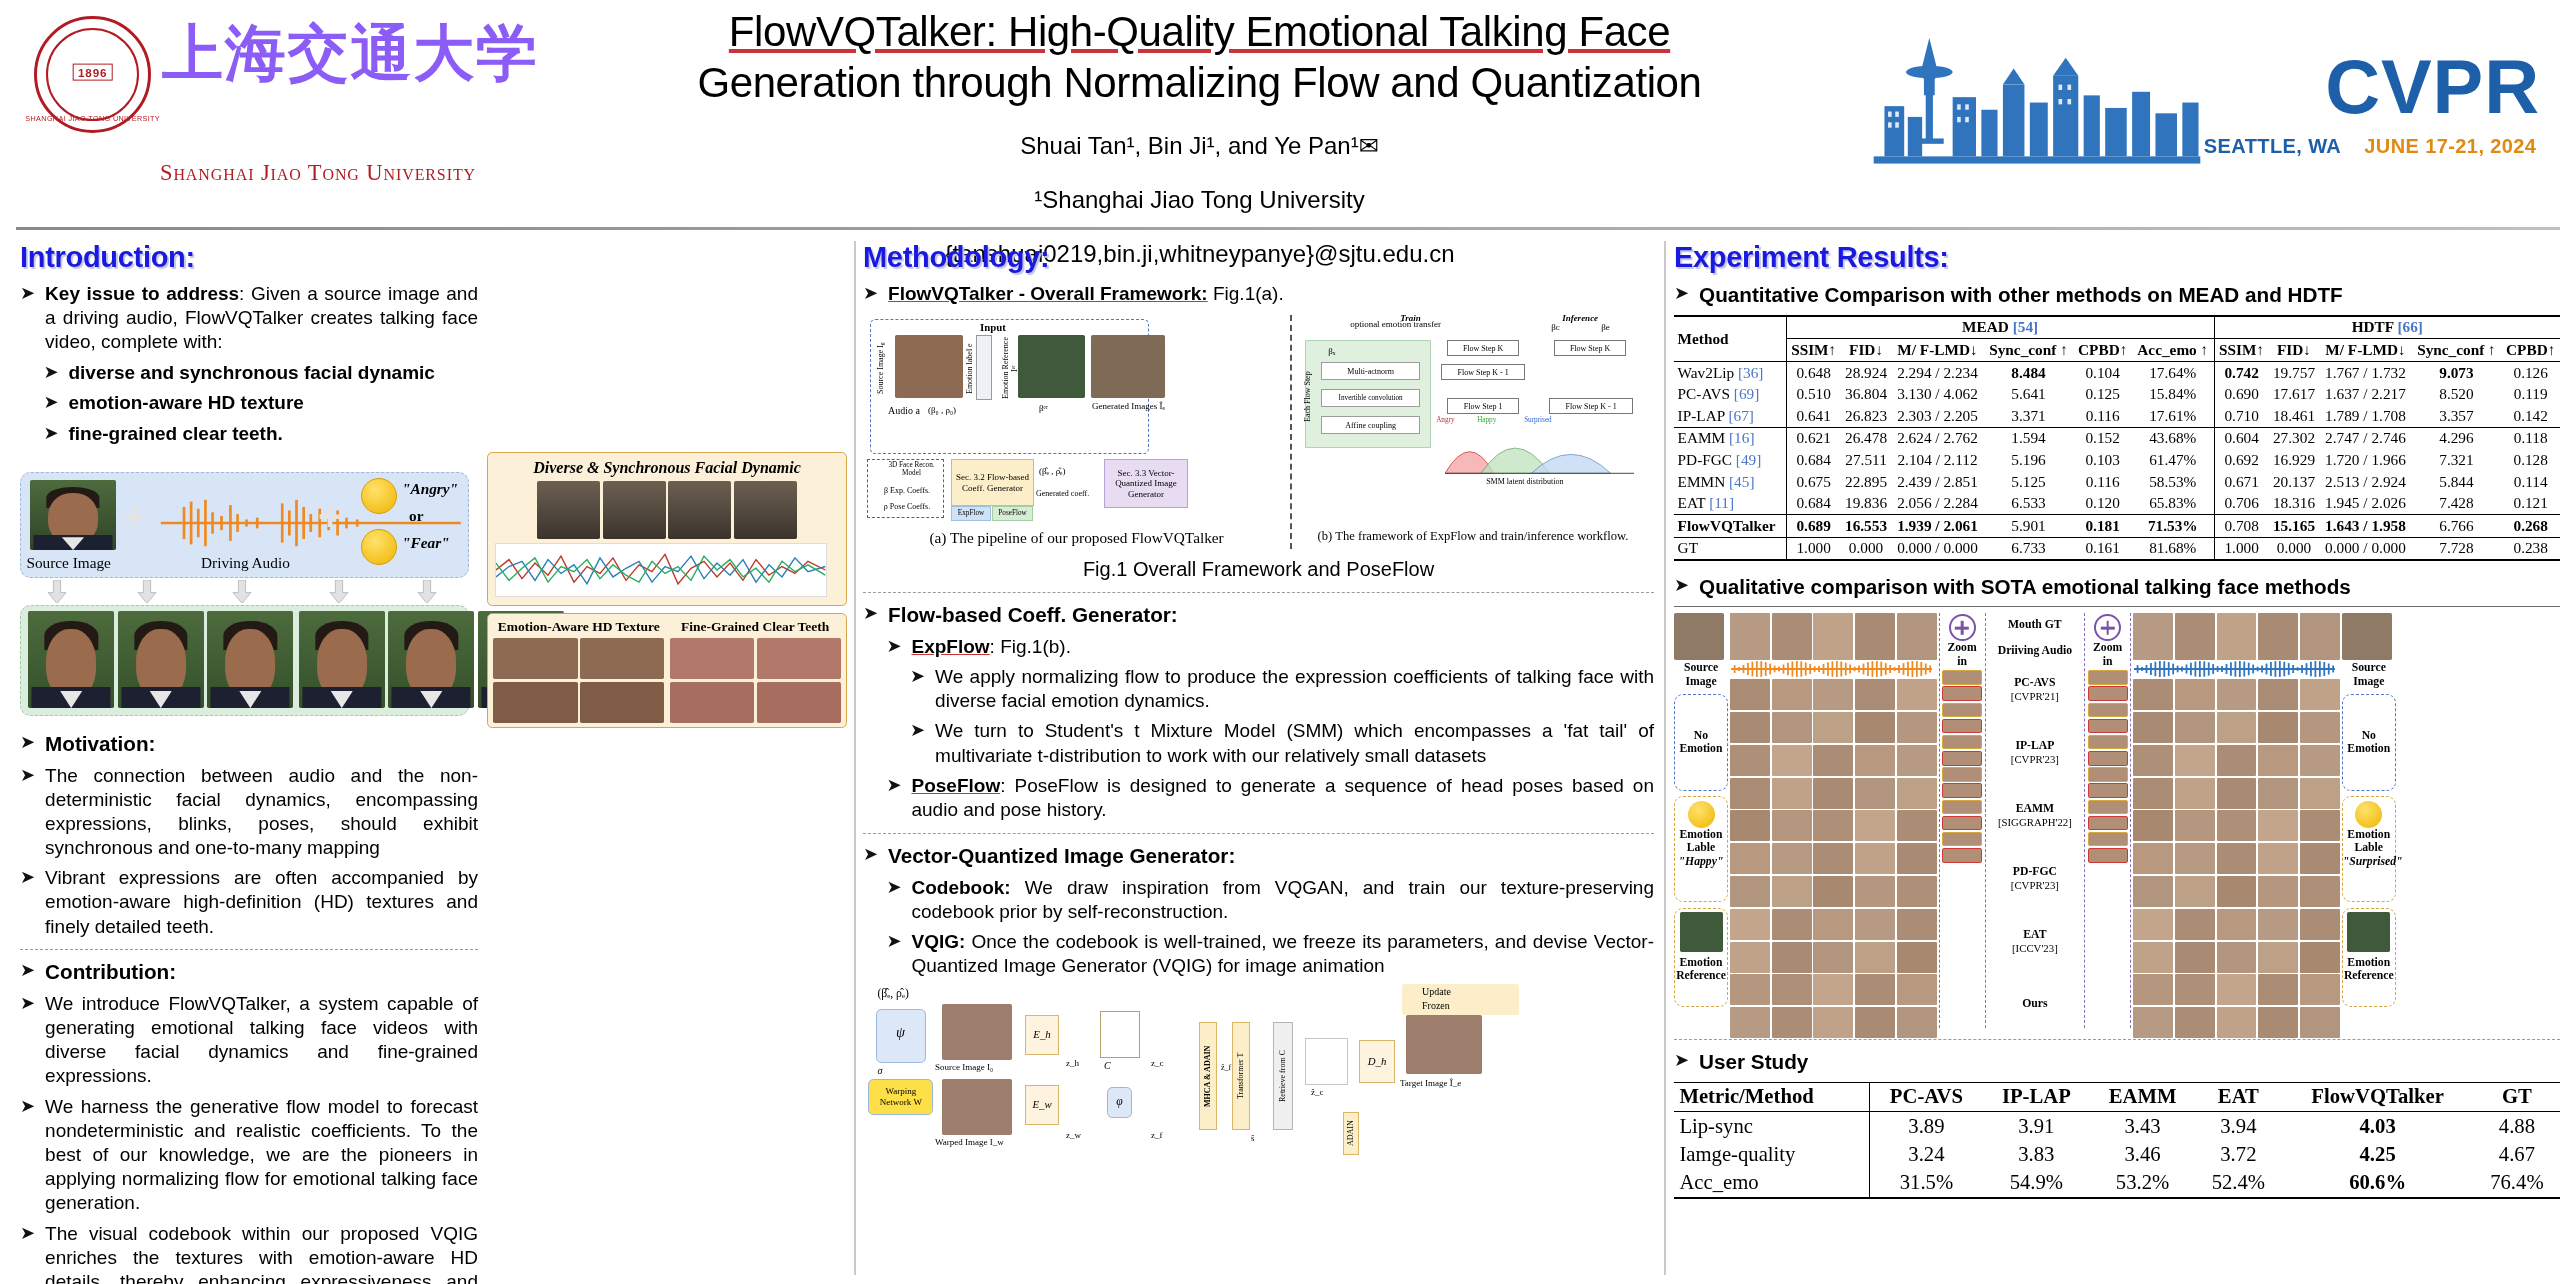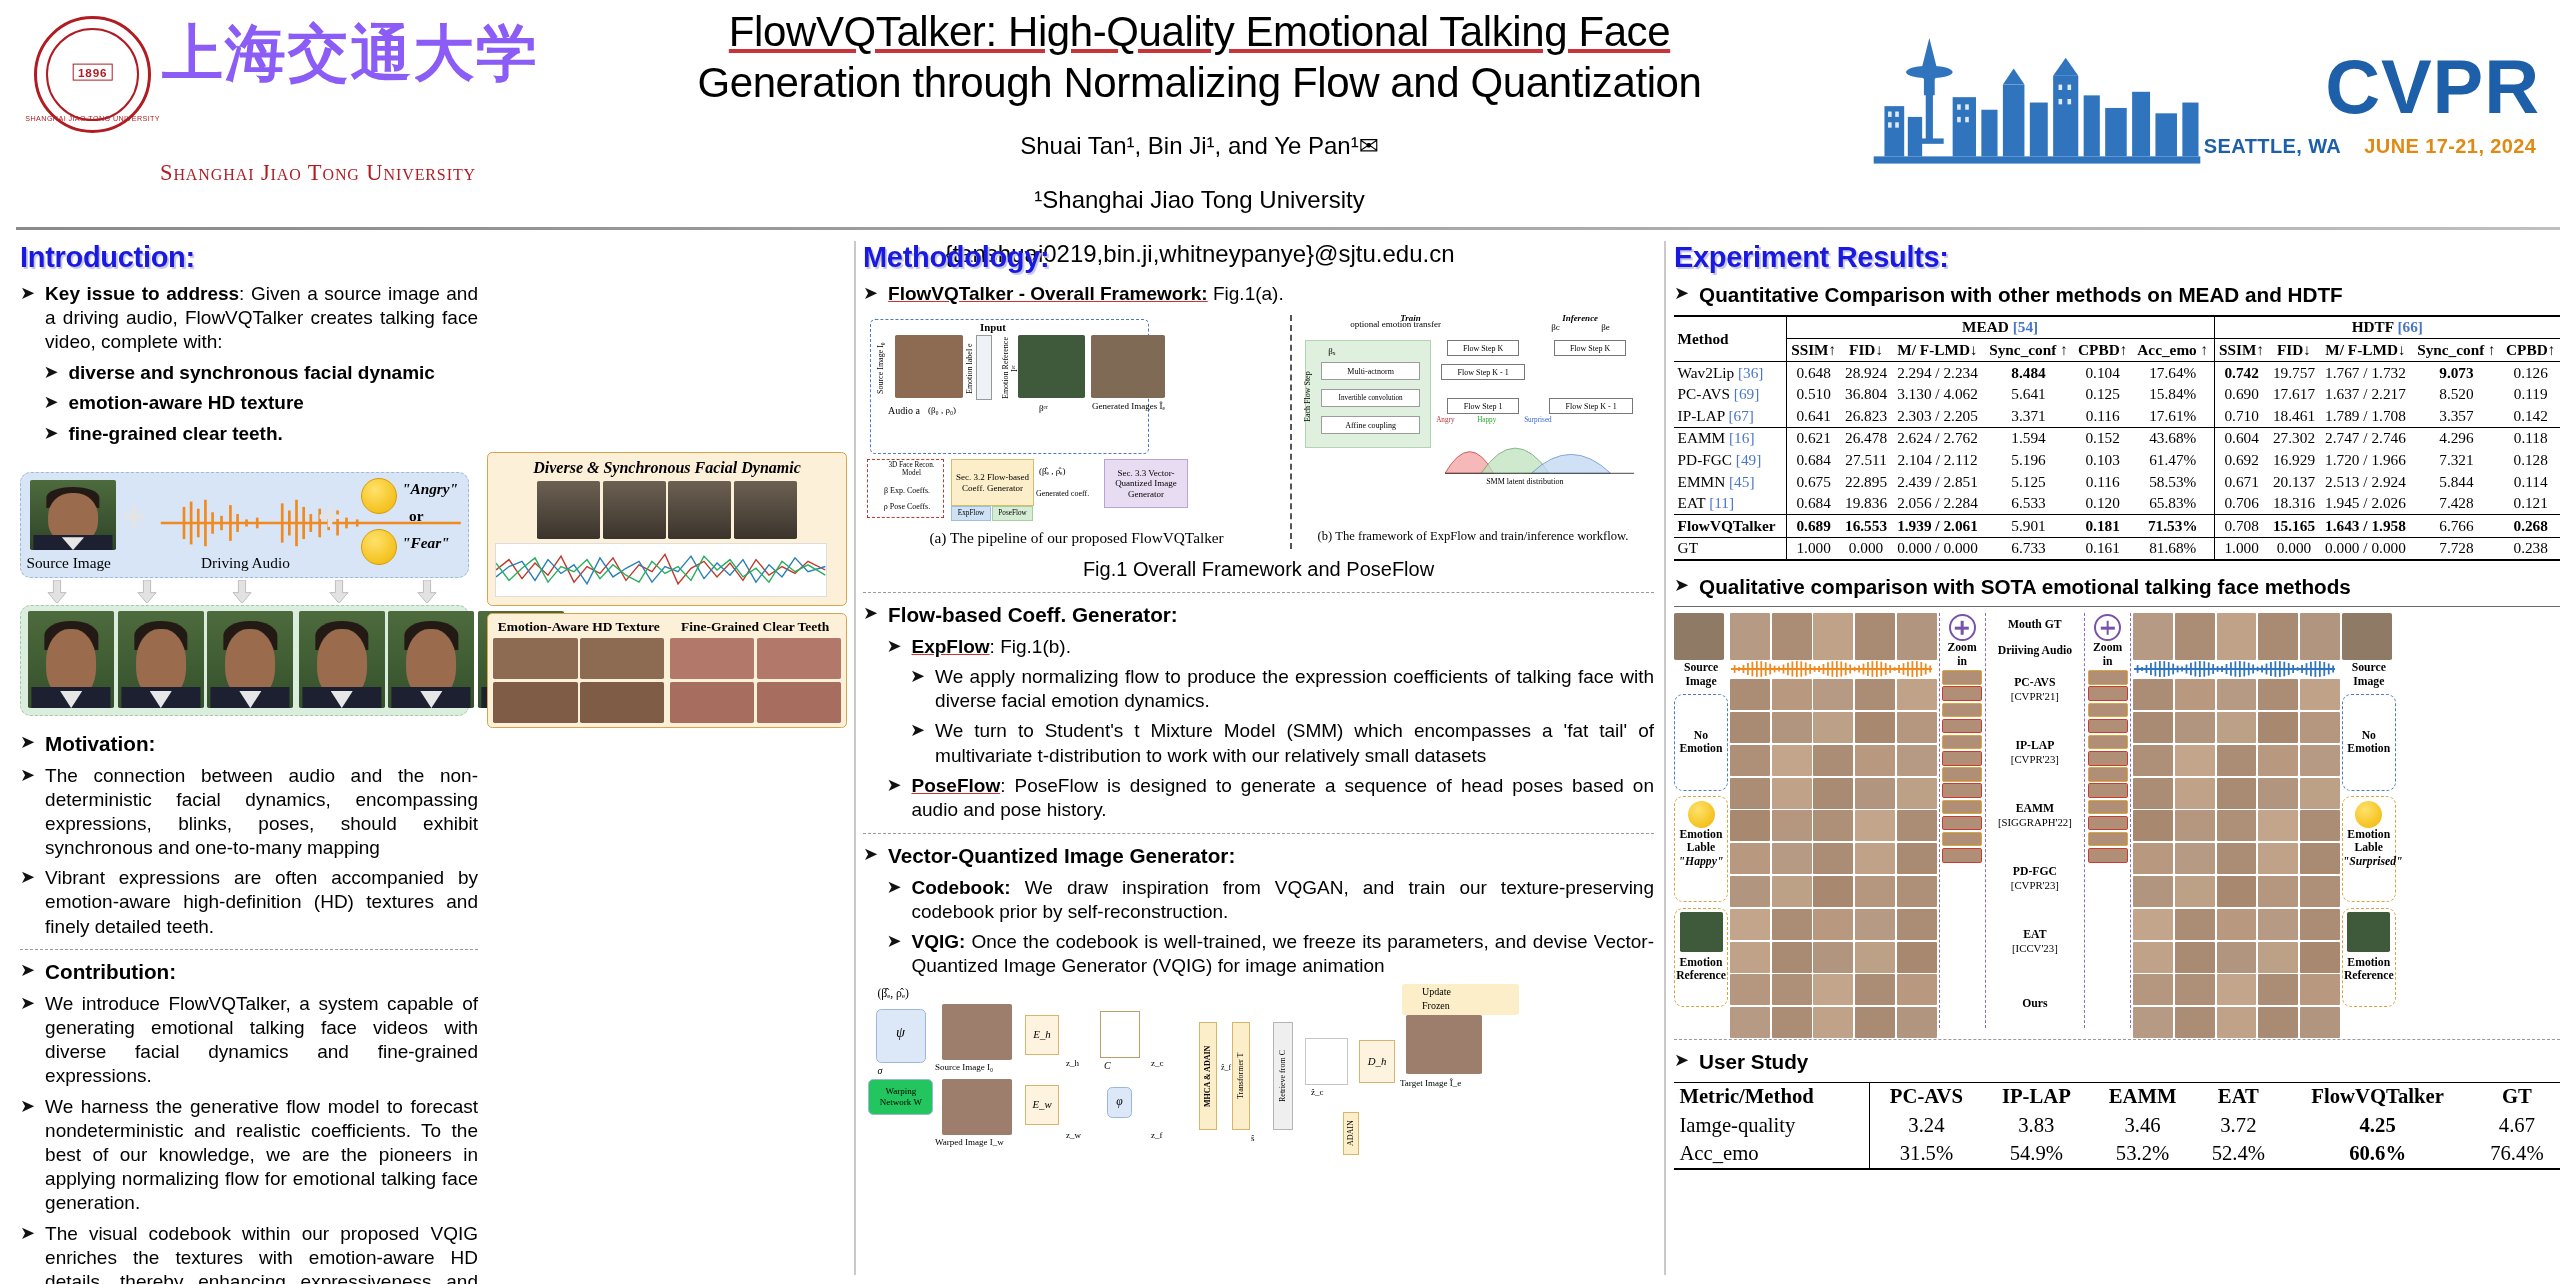--- a/index.html
+++ b/index.html
@@ -578,21 +578,21 @@
         <span class="txt">
           <b>VQIG:</b><span> Once the codebook is well-trained, we freeze its parameters, and devise Vector-Quantized Image Generator (VQIG) for image animation</span>
         </span>
       </div>
 
       <div class="vqig">
         <div class="box" style="left:14.4px;top:1.8px;font-size:11.7px;">(β̂ₑ, ρ̂ₑ)</div>
         <div style="position:absolute;left:12.6px;top:23.4px;width:50px;height:54px;background:#dce8f7;border:0.9px solid #9bb8db;border-radius:5.4px;"></div>
         <div class="box" style="left:12.6px;top:38px;width:50px;font-size:14.4px;font-style:italic;">ψ</div>
         <div class="box" style="left:14.4px;top:79px;font-size:10px;font-style:italic;">σ</div>
-        <div class="box" style="left:5.4px;top:93px;width:65px;height:36px;background:#22c55e;border:0.9px solid #9bb8db;border-radius:5.4px;font-size:9px;">Warping Network W</div>
+        <div class="box" style="left:5.4px;top:93px;width:65px;height:36px;background:#fde047;border:0.9px solid #9bb8db;border-radius:5.4px;font-size:9px;">Warping Network W</div>
         <div style="position:absolute;left:79px;top:18px;width:70px;height:56px;background:#9d7d6b;border-radius:1.8px;"></div>
         <div class="box" style="left:72px;top:76px;font-size:9px;">Source Image I₀</div>
         <div style="position:absolute;left:79px;top:93px;width:70px;height:56px;background:#9d7d6b;border-radius:1.8px;"></div>
         <div class="box" style="left:72px;top:151px;font-size:9px;">Warped Image I_w</div>
         <div class="box" style="left:162px;top:29px;width:34px;height:40px;background:#fdf3de;border:0.9px solid #d8b56b;font-size:10.8px;font-style:italic;">E_h</div>
         <div class="box" style="left:162px;top:99px;width:34px;height:40px;background:#fdf3de;border:0.9px solid #d8b56b;font-size:10.8px;font-style:italic;">E_w</div>
         <div class="box" style="left:203px;top:72px;font-size:9px;">z_h</div>
         <div class="box" style="left:203px;top:144px;font-size:9px;">z_w</div>
         <div style="position:absolute;left:237px;top:25px;width:40px;height:47px;border:0.9px solid #b9a06a;background:#fff;"></div>
         <div class="box" style="left:241px;top:74px;font-size:10px;font-style:italic;">C</div>
@@ -1186,20 +1186,29 @@
               <th class="metric">Metric/Method</th>
               <th class="vsep">PC-AVS</th>
               <th>IP-LAP</th>
               <th>EAMM</th>
               <th>EAT</th>
               <th>FlowVQTalker</th>
               <th>GT</th>
             </tr>
           </thead>
         <tbody id="us-body">
+            <tr class="tl-mid">
+              <td class="metric">Lip-sync</td>
+              <td class="vsep">3.89</td>
+              <td>3.91</td>
+              <td>3.43</td>
+              <td>3.94</td>
+              <td class="bold">4.03</td>
+              <td>4.88</td>
+            </tr>
             <tr>
               <td class="metric">Iamge-quality</td>
               <td class="vsep">3.24</td>
               <td>3.83</td>
               <td>3.46</td>
               <td>3.72</td>
               <td class="bold">4.25</td>
               <td>4.67</td>
             </tr>
             <tr class="tl-bot">

